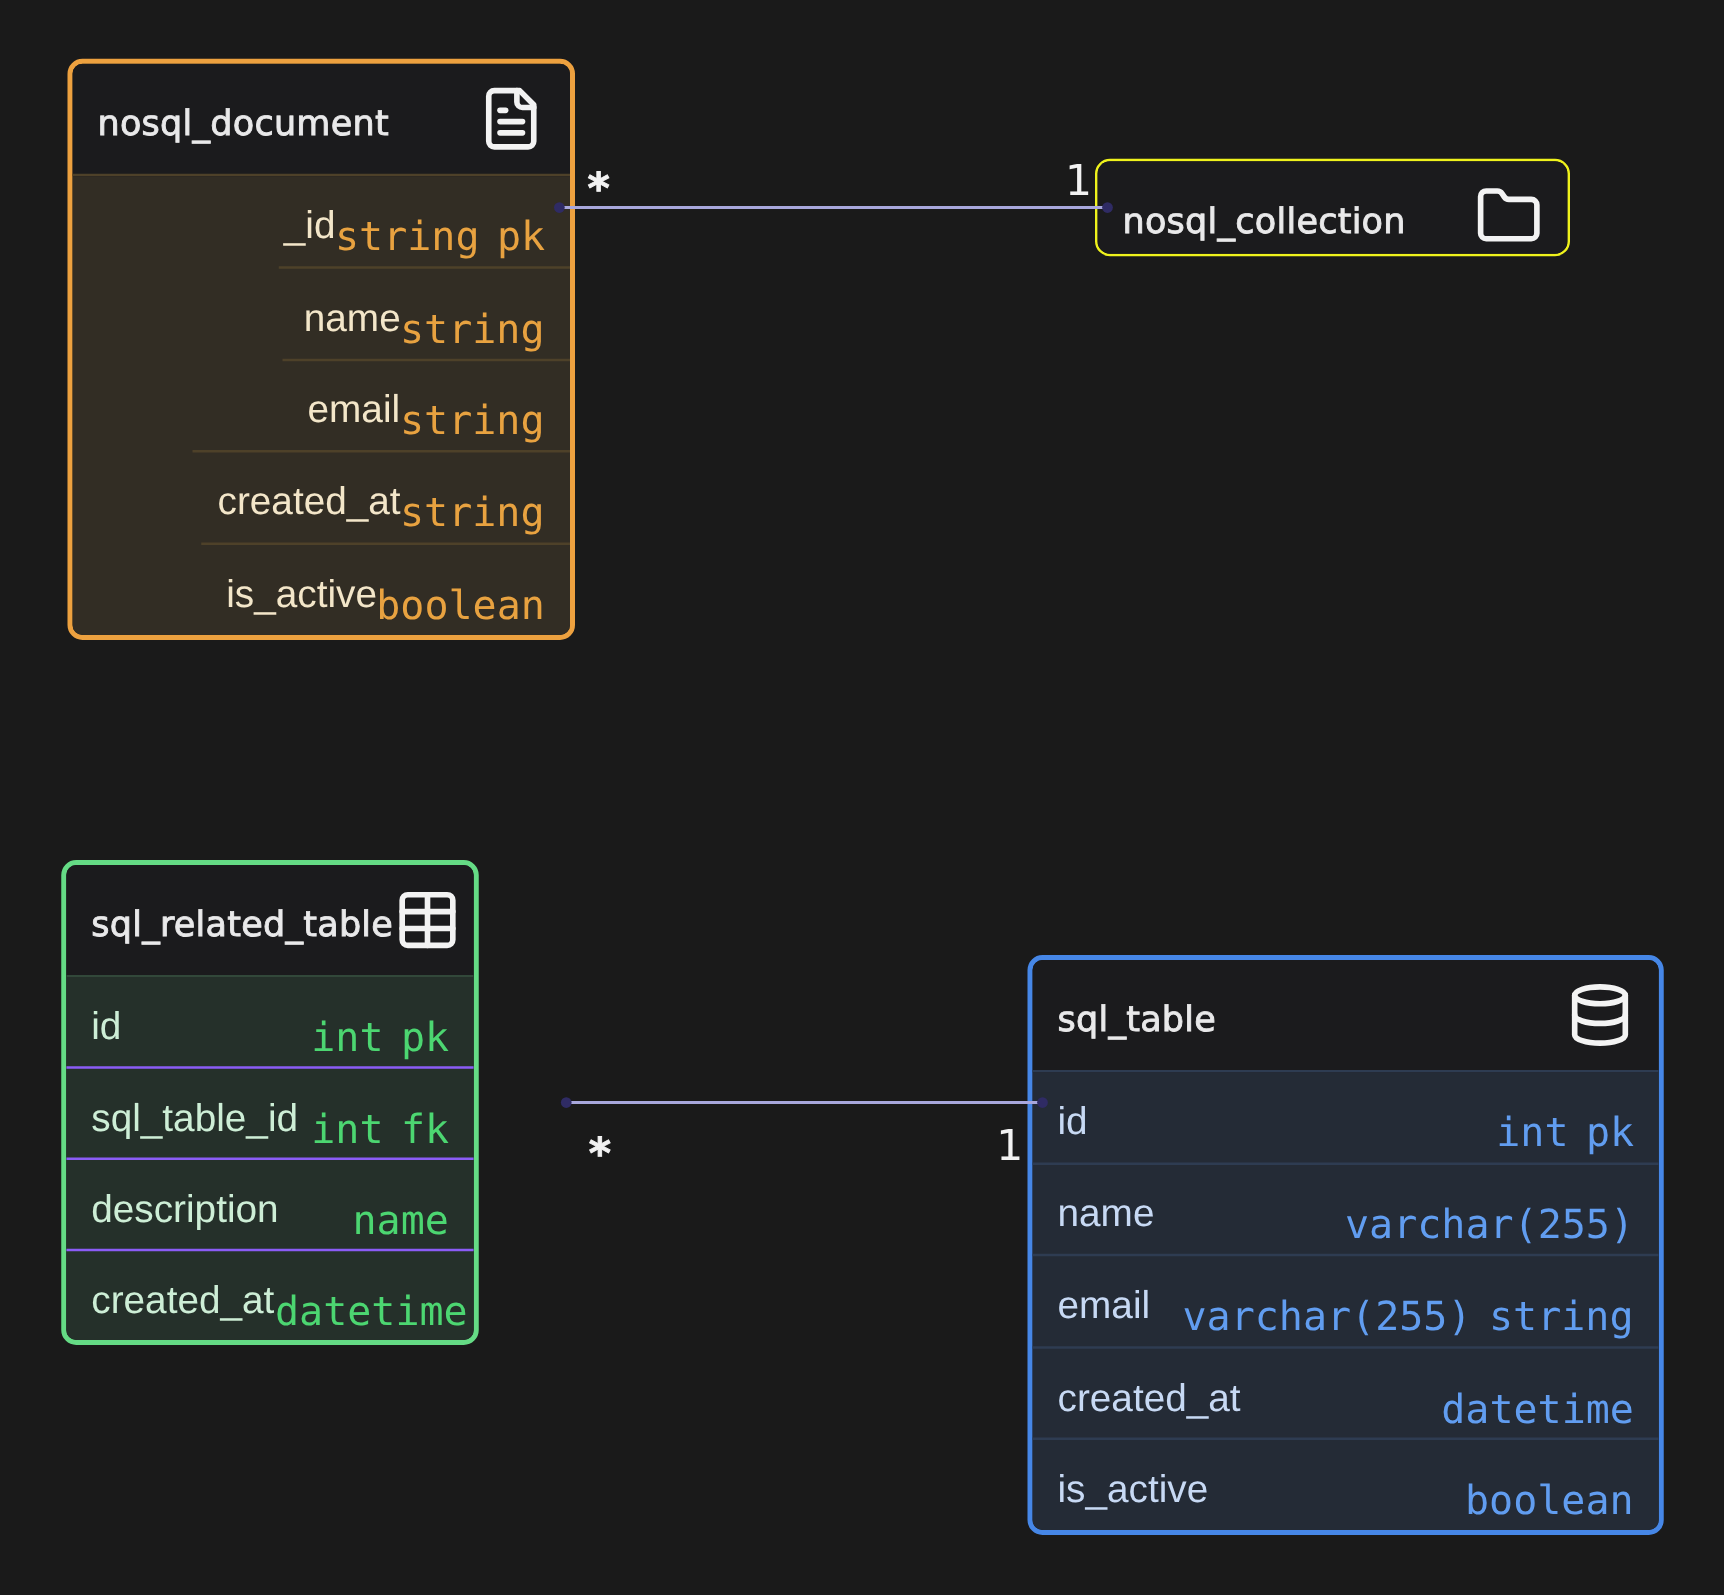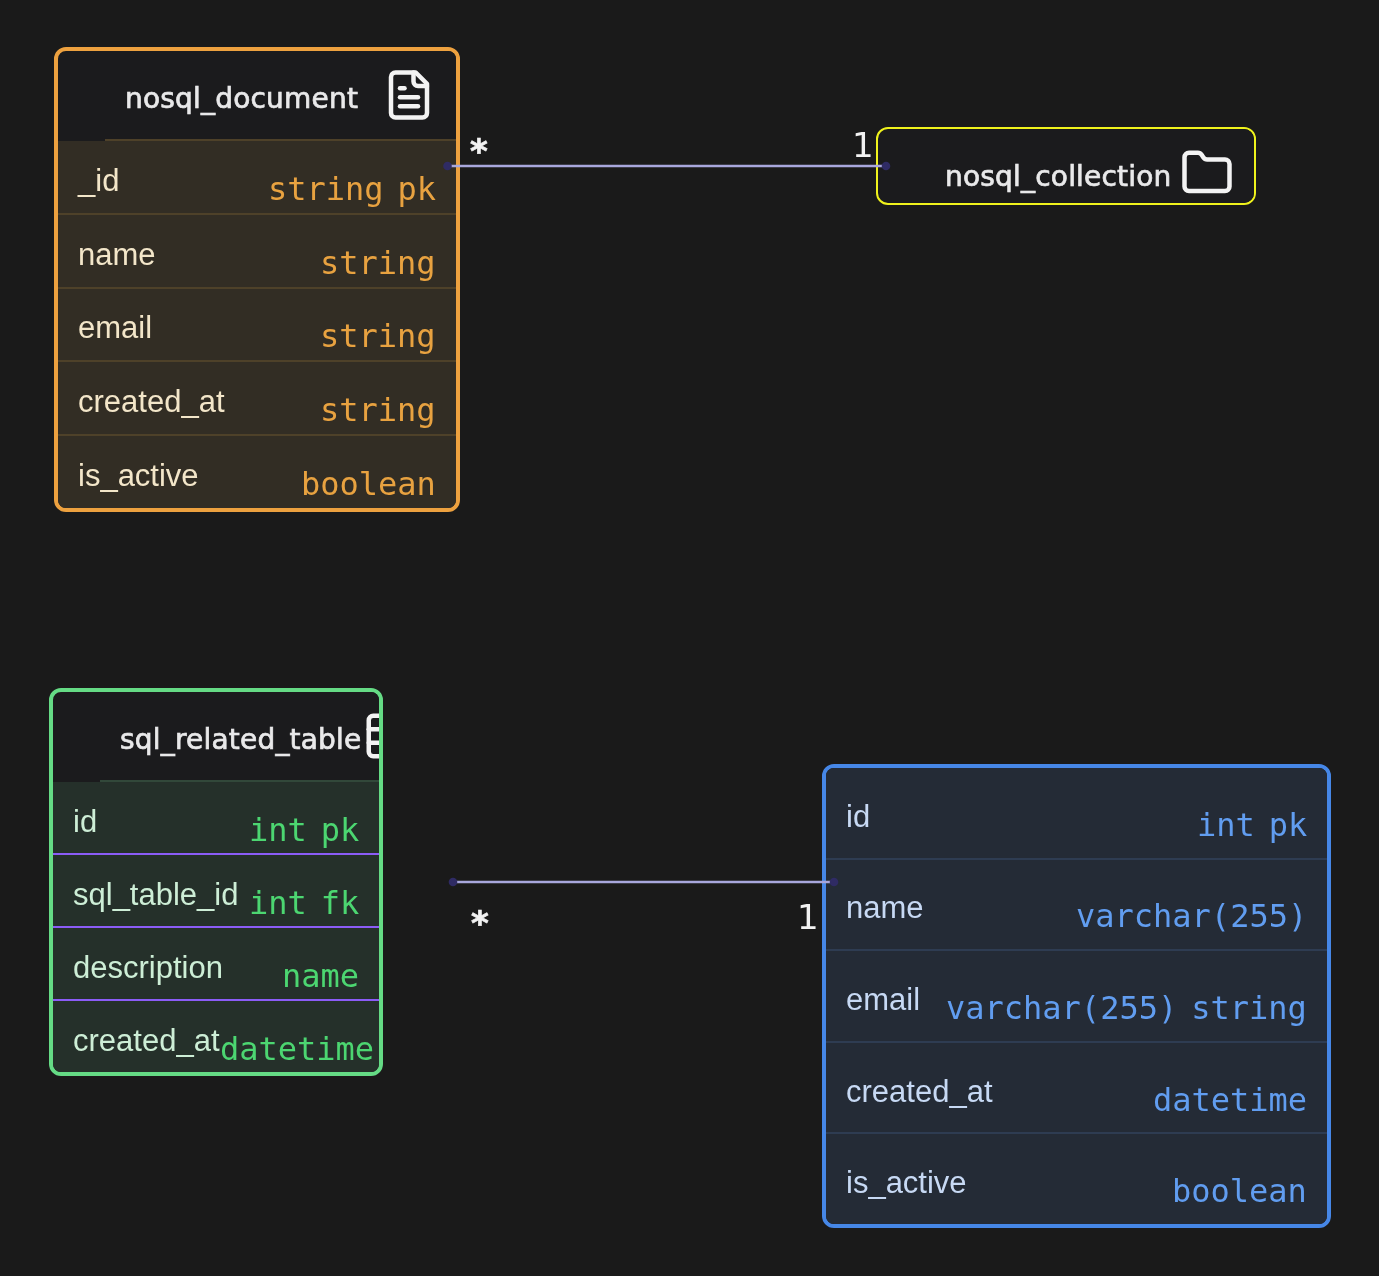--- a/index.html
+++ b/index.html
@@ -17,21 +17,20 @@
     display:flex;
     flex-direction:column;
   }
   .card-header {
     flex:0 0 74px;
     display:flex;
     align-items:center;
     justify-content:space-between;
     padding:17px 20px;
     background:#1b1b1d;
-    margin-left:47px;
   }
   .card-title {
     font-family:"DejaVu Sans", sans-serif;
     font-size:28px;
     font-weight:400;
     -webkit-text-stroke:0.7px #e9e9ea;
     color:#e9e9ea;
     letter-spacing:0.2px;
     transform:translateY(3px);
   }
@@ -52,21 +51,21 @@
     font-size:32px;
     transform:translateY(12px);
     display:flex;
     gap:14px;
     white-space:pre;
   }
 
   
   .t-orange { border:4px solid #eda13f; }
   .t-orange .card-header { border-bottom:2px solid #4e4129; }
-  .t-orange .card-rows { background:#322d24; }
+  .t-orange .card-rows { background:#322d24;align-items:flex-end; }
   .t-orange .field-row + .field-row { border-top:2px solid #4e4129; }
   .t-orange .field-name { color:#f3e6c9; }
   .t-orange .field-type { color:#e8a240; }
 
   .t-yellow { border:2.5px solid #eff21c; }
 
   .t-green { border:4px solid #65db85; }
   .t-green .card-header { border-bottom:2px solid #32483a; }
   .t-green .card-rows { background:#25302a; }
   .t-green .field-row + .field-row { border-top:2px solid #8b5cf6; }
@@ -178,20 +177,30 @@
         <span class="field-type"><span>name</span></span>
       </div>
       <div class="field-row">
         <span class="field-name">created_at</span>
         <span class="field-type"><span>datetime</span></span>
       </div>
     </div>
   </div>
 
   <div class="table-card t-blue" id="card-sql-table">
+    <div class="card-header">
+      <span class="card-title">sql_table</span>
+      <span class="hicon">
+        <svg viewBox="0 0 24 24">
+            <ellipse cx="12" cy="5" rx="9" ry="3"></ellipse>
+            <path d="M3 5V19A9 3 0 0 0 21 19V5"></path>
+            <path d="M3 12A9 3 0 0 0 21 12"></path>
+          </svg>
+      </span>
+    </div>
     <div class="card-rows">
       <div class="field-row">
         <span class="field-name">id</span>
         <span class="field-type"><span>int</span><span>pk</span></span>
       </div>
       <div class="field-row">
         <span class="field-name">name</span>
         <span class="field-type"><span>varchar(255)</span></span>
       </div>
       <div class="field-row">

